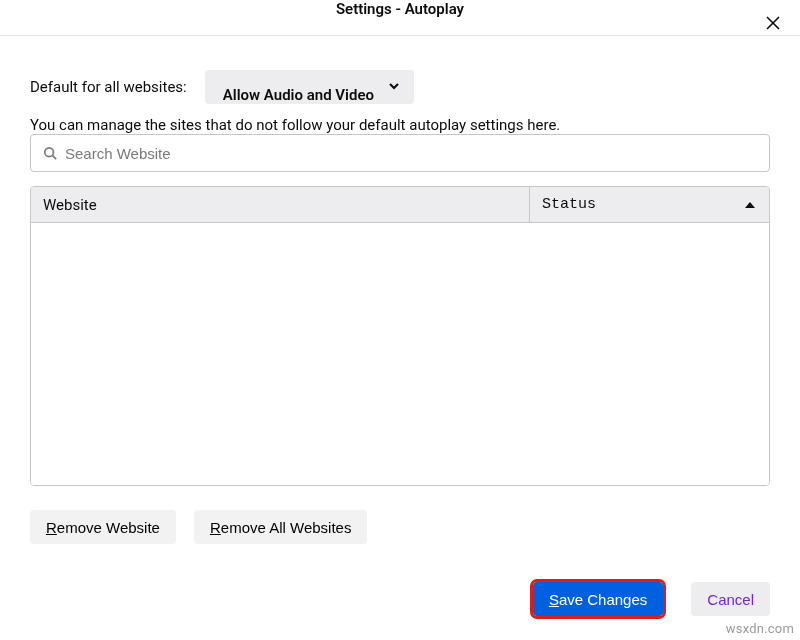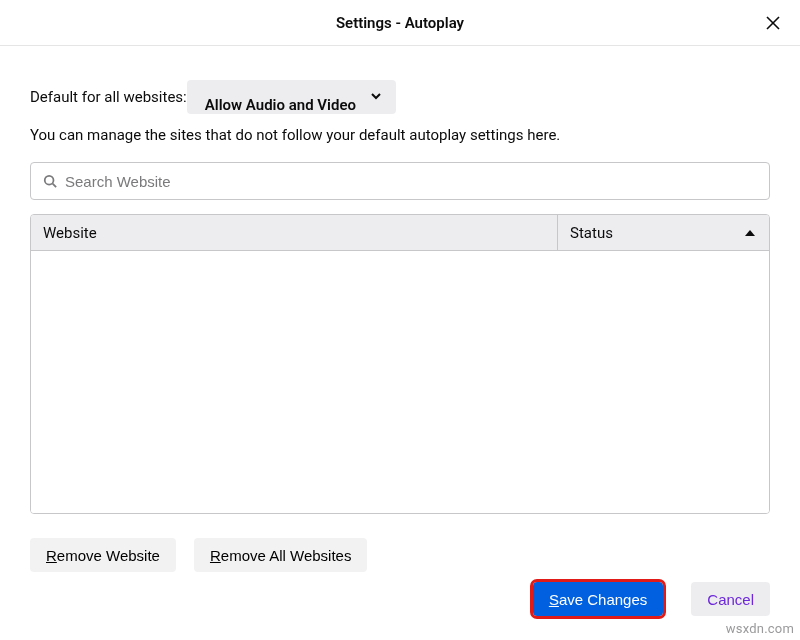--- a/index.html
+++ b/index.html
@@ -8,23 +8,23 @@
       font-size: 15px;
       color: #0c0c0d;
       background: #fff;
       width: 800px;
       height: 640px;
       overflow: hidden;
       position: relative;
     }
     .titlebar {
       display: flex;
-      align-items: center;
+      align-items: flex-start;
       justify-content: center;
-      height: 46px;
+      height: 36px;
       border-bottom: 1px solid #e5e5e6;
       position: relative;
     }
     .titlebar h1 {
       font-size: 15px;
       font-weight: 600;
     }
     .close-btn {
       position: absolute;
       right: 12px;
@@ -38,20 +38,21 @@
       align-items: center;
       justify-content: center;
     }
     .close-btn svg { width: 18px; height: 18px; stroke: #0c0c0d; stroke-width: 1.6; }
     .content {
       padding: 20px 30px 0 30px;
     }
     .row-default {
       display: flex;
       align-items: center;
+      gap: 18px;
       margin: 14px 0 12px 0;
     }
     .row-default label { font-size: 15px; }
     .dropdown {
       background: #ededf0;
       border: none;
       border-radius: 4px;
       height: 34px;
       padding: 16px 40px 0 18px;
       font-size: 15px;
@@ -61,21 +62,21 @@
       display: inline-flex;
       align-items: center;
     }
     .dropdown .chev {
       position: absolute;
       right: 14px;
       top: 50%;
       transform: translateY(-50%);
     }
     .dropdown .chev svg { width: 12px; height: 12px; stroke: #0c0c0d; stroke-width: 2; fill: none; }
-    .desc { font-size: 15px; margin-bottom: 18px; }
+    .desc { font-size: 15px; }
     .search-wrap {
       border: 1px solid #c7c7c9;
       border-radius: 4px;
       height: 38px;
       display: flex;
       align-items: center;
       padding: 0 12px;
       gap: 8px;
       margin-bottom: 14px;
     }
@@ -103,21 +104,21 @@
       height: 36px;
     }
     .th {
       display: flex;
       align-items: center;
       padding: 0 12px;
       font-size: 15px;
       position: relative;
     }
     .th-website { flex: 1; }
-    .th-status { width: 212px; border-left: 1px solid #c7c7c9; padding-right: 26px; }
+    .th-status { width: 240px; border-left: 1px solid #c7c7c9; padding-right: 26px; font-family: Liberation Mono, monospace; }
     .sort-ind {
       position: absolute;
       right: 14px;
       top: 50%;
       transform: translateY(-50%);
       width: 0; height: 0;
       border-left: 5px solid transparent;
       border-right: 5px solid transparent;
       border-bottom: 6px solid #0c0c0d;
     }

